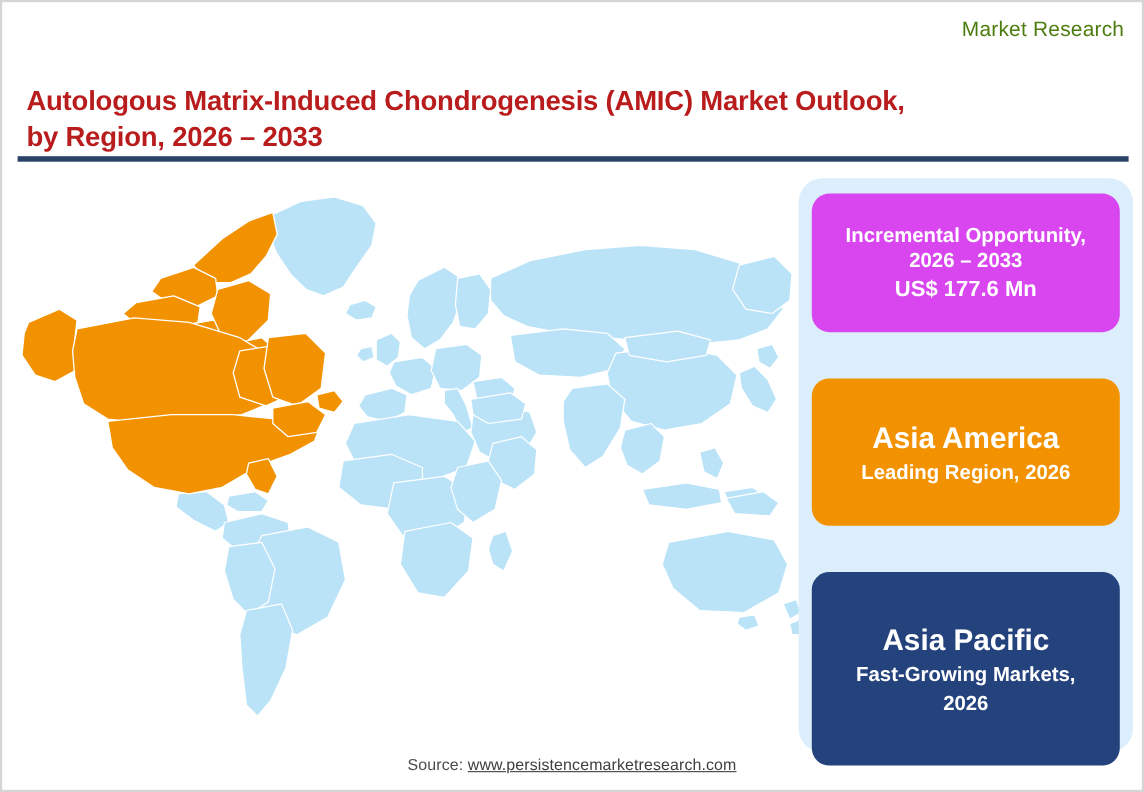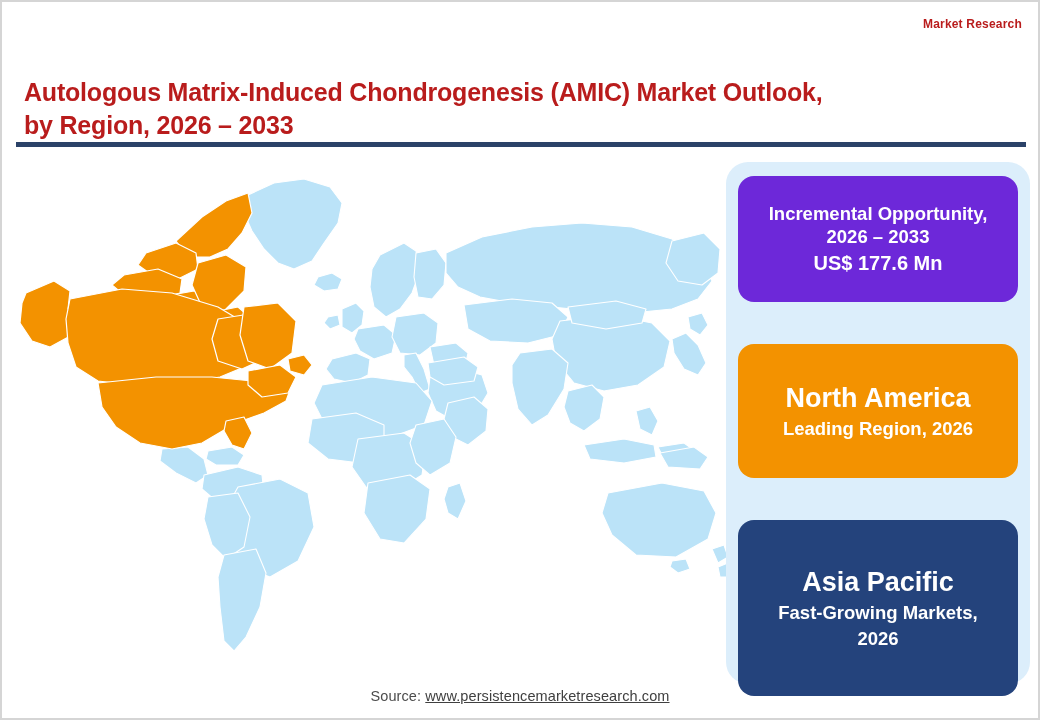--- a/index.html
+++ b/index.html
@@ -41,23 +41,23 @@
   #logo-star {
     position: absolute;
     left: 82px;
     top: -2px;
     color: #d6122a;
     font-size: 16px;
     line-height: 1;
   }
   #logo-sub {
     font-family: "Liberation Sans", sans-serif;
-    font-size: 12px;
-    font-weight: bold;
-    color: #b91c1c;
+    font-size: 19px;
+    font-weight: normal;
+    color: #4d7c0f;
     letter-spacing: 0.2px;
     margin-top: 1px;
   }
 
   
   #title {
     position: absolute;
     left: 22px;
     top: 74px;
     width: 930px;
@@ -110,21 +110,21 @@
     flex-direction: column;
     align-items: center;
     justify-content: center;
     text-align: center;
     color: #ffffff;
     padding: 6px 14px;
   }
   #card-opportunity {
     top: 14px;
     height: 126px;
-    background: #6d28d9;
+    background: #d946ef;
   }
   #card-leading {
     top: 182px;
     height: 134px;
     background: #f39200;
   }
   #card-growing {
     top: 358px;
     height: 176px;
     background: #24437c;
@@ -272,21 +272,21 @@
 
   <div id="panel">
 
     <div class="card" id="card-opportunity">
       <div class="card-line-sm">Incremental Opportunity,</div>
       <div class="card-line-sm">2026 – 2033</div>
       <div class="card-line-lg">US$ 177.6 Mn</div>
     </div>
 
     <div class="card" id="card-leading">
-      <div class="card-line-xl">North America</div>
+      <div class="card-line-xl">Asia America</div>
       <div class="card-line-md">Leading Region, 2026</div>
     </div>
 
     <div class="card" id="card-growing">
       <div class="card-line-xl">Asia Pacific</div>
       <div class="card-line-md">Fast-Growing Markets,</div>
       <div class="card-line-md">2026</div>
     </div>
 
   </div>

